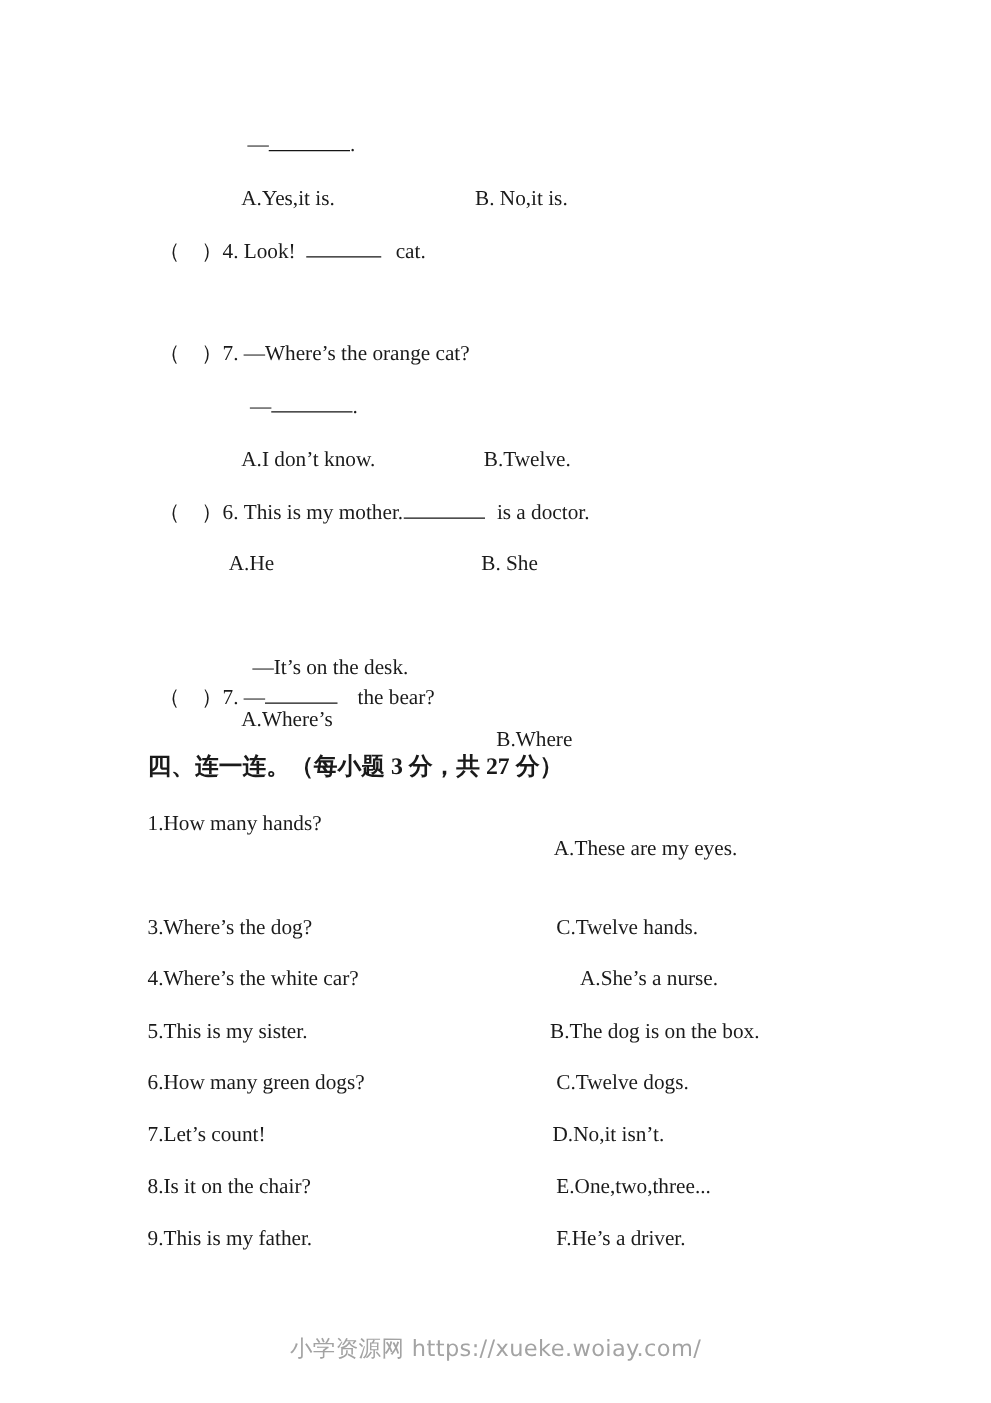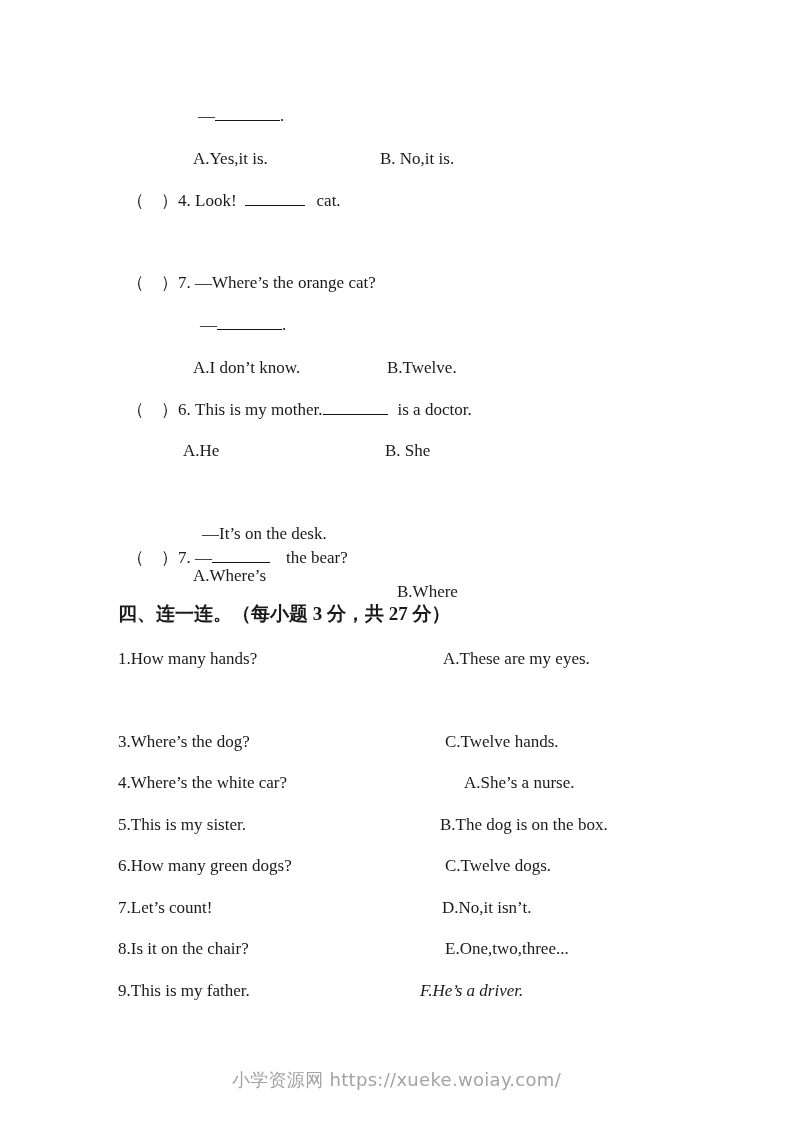--- a/index.html
+++ b/index.html
@@ -69,21 +69,21 @@
 
   <div class="row" style="top:565px;">
     <span class="seg" style="left:193px;">A.Where’s</span>
     <span class="seg" style="left:397px;margin-top:16px;">B.Where</span>
   </div>
 
   <div class="tl heading" style="top:601px; left:118px;"><span>四、连一连。（每小题 3 分，共 27 分）</span></div>
 
   <div class="row" style="top:648px;">
     <span class="seg" style="left:118px;">1.How many hands?</span>
-    <span class="seg" style="left:443px;">A.These are my eyes.</span>
+    <span class="seg" style="left:443px;margin-top:20px;">A.These are my eyes.</span>
   </div>
   <div class="row" style="top:731px;text-align:right;">
     <span class="seg" style="left:118px;">3.Where’s the dog?</span>
     <span class="seg" style="left:445px;">C.Twelve hands.</span>
   </div>
   <div class="row" style="top:772px;">
     <span class="seg" style="left:118px;">4.Where’s the white car?</span>
     <span class="seg" style="left:464px;">A.She’s a nurse.</span>
   </div>
   <div class="row" style="top:814px;">
@@ -97,18 +97,18 @@
   <div class="row" style="top:897px;">
     <span class="seg" style="left:118px;">7.Let’s count!</span>
     <span class="seg" style="left:442px;">D.No,it isn’t.</span>
   </div>
   <div class="row" style="top:938px;">
     <span class="seg" style="left:118px;">8.Is it on the chair?</span>
     <span class="seg" style="left:445px;">E.One,two,three...</span>
   </div>
   <div class="row" style="top:980px;">
     <span class="seg" style="left:118px;">9.This is my father.</span>
-    <span class="seg" style="left:420px;font-style:italic;">F.He’s a driver.</span>
+    <span class="seg" style="left:445px;">F.He’s a driver.</span>
   </div>
 
   <div class="watermark"><span>小学资源网 https://xueke.woiay.com/</span></div>
 
 </div>
 
 </body></html>

